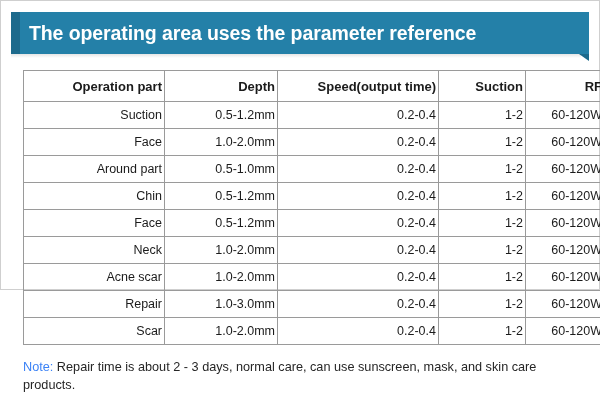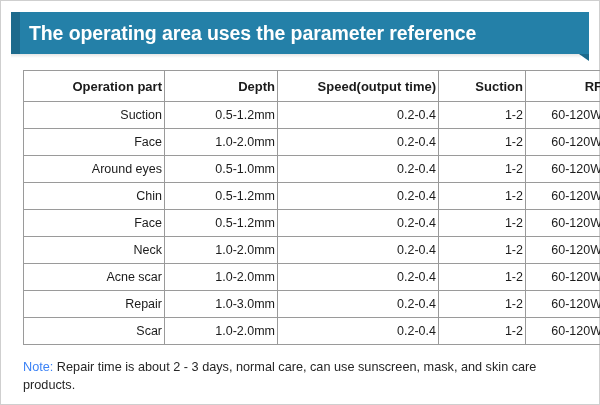--- a/index.html
+++ b/index.html
@@ -9,21 +9,21 @@
   body {
     width: 600px;
     height: 405px;
     background: #ffffff;
     font-family: "Liberation Sans", sans-serif;
     overflow: hidden;
   }
   .page {
     position: relative;
     width: 600px;
-    height: 405px;
+    height: 290px;
     box-sizing: border-box;
     border: 1px solid #cfcfcf;
     background: #ffffff;
   }
   
   .banner {
     position: relative;
     margin: 11px 10px 0 10px;
     height: 42px;
     background: #2480a8;
@@ -149,21 +149,21 @@
           <td>60-120W</td>
         </tr>
         <tr>
           <td>Face</td>
           <td>1.0-2.0mm</td>
           <td>0.2-0.4</td>
           <td>1-2</td>
           <td>60-120W</td>
         </tr>
         <tr>
-          <td>Around eyes</td>
+          <td>Around part</td>
           <td>0.5-1.0mm</td>
           <td>0.2-0.4</td>
           <td>1-2</td>
           <td>60-120W</td>
         </tr>
         <tr>
           <td>Chin</td>
           <td>0.5-1.2mm</td>
           <td>0.2-0.4</td>
           <td>1-2</td>

